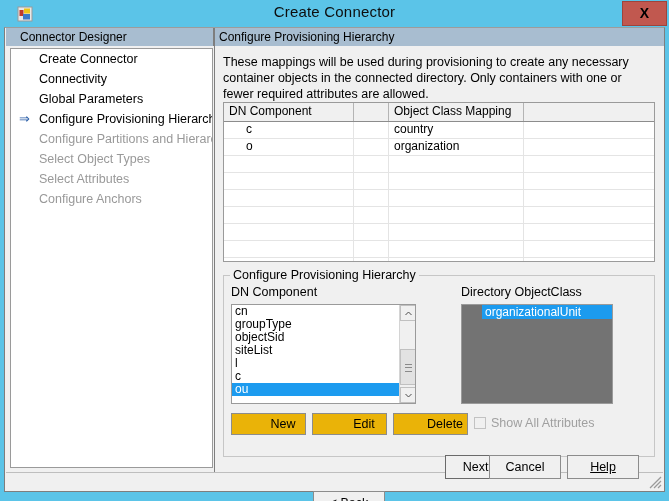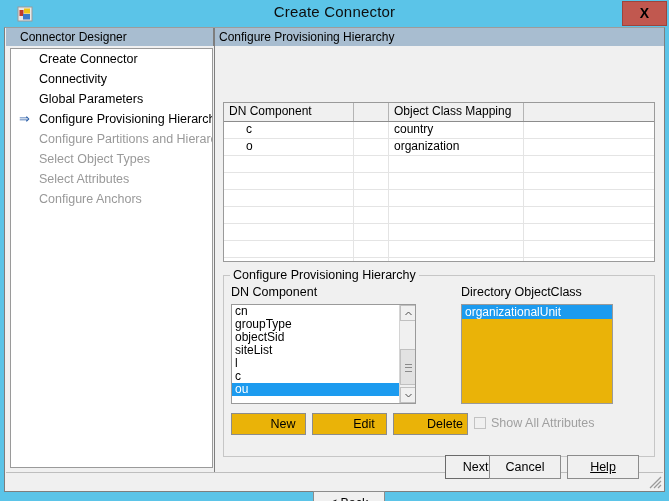--- a/index.html
+++ b/index.html
@@ -286,24 +286,25 @@
     content: "";
     position: absolute;
     left: 0; top: 2px;
     width: 7px;
     border-top: 1px solid #8a8a8a;
   }
   #listbox-oc {
     position: absolute;
     left: 237px; top: 28px;
     width: 152px; height: 100px;
-    background: #eab308;
+    background: #737373;
     border: 1px solid #9a9a9a;
     box-sizing: border-box;
     overflow: hidden;
+    padding-left: 20px;
   }
   #listbox-oc .lb-item.selected {
     background: #1C9BEF;
     color: #FFFFFF;
     height: 14px;
     line-height: 14px;
   }
 
   
   .gb-button {
@@ -413,20 +414,21 @@
           <div class="nav-item disabled"><span>Select Object Types</span></div>
           <div class="nav-item disabled"><span>Select Attributes</span></div>
           <div class="nav-item disabled"><span>Configure Anchors</span></div>
         </div>
     </div>
 
     <div id="right-header">Configure Provisioning Hierarchy</div>
 
     <div id="right-pane">
 
+      <div id="description">These mappings will be used during provisioning to create any necessary container objects in the connected directory.  Only containers with one or fewer required attributes are allowed.</div>
 
       <div id="grid">
         <div id="grid-head">
           <div class="th col-a">DN Component</div>
           <div class="th col-b"></div>
           <div class="th col-c">Object Class Mapping</div>
           <div class="th col-d"></div>
         </div>
         <div id="grid-body">
             <div class="grid-row">

